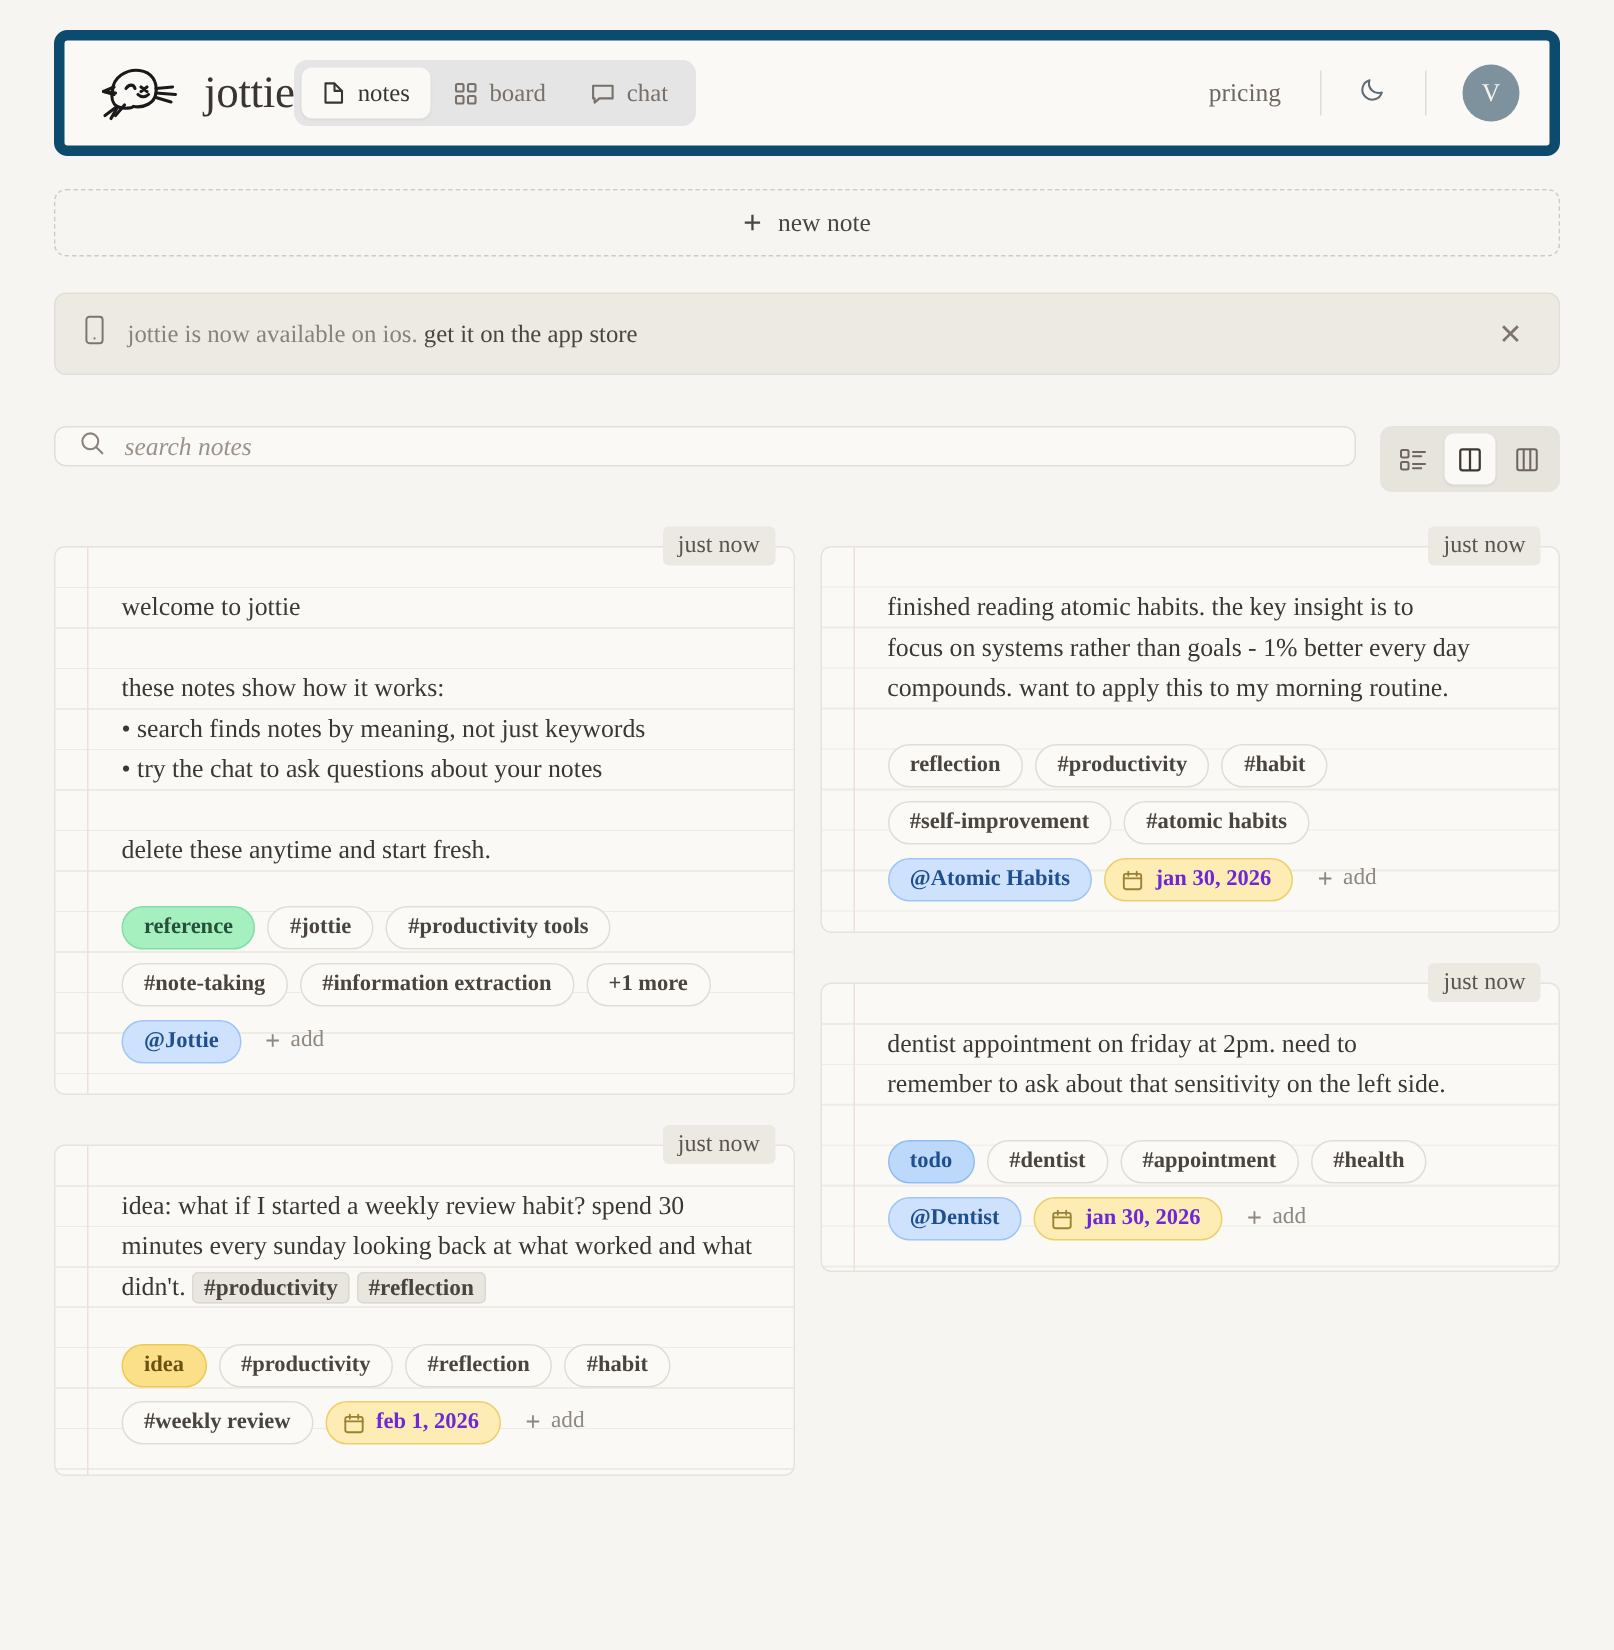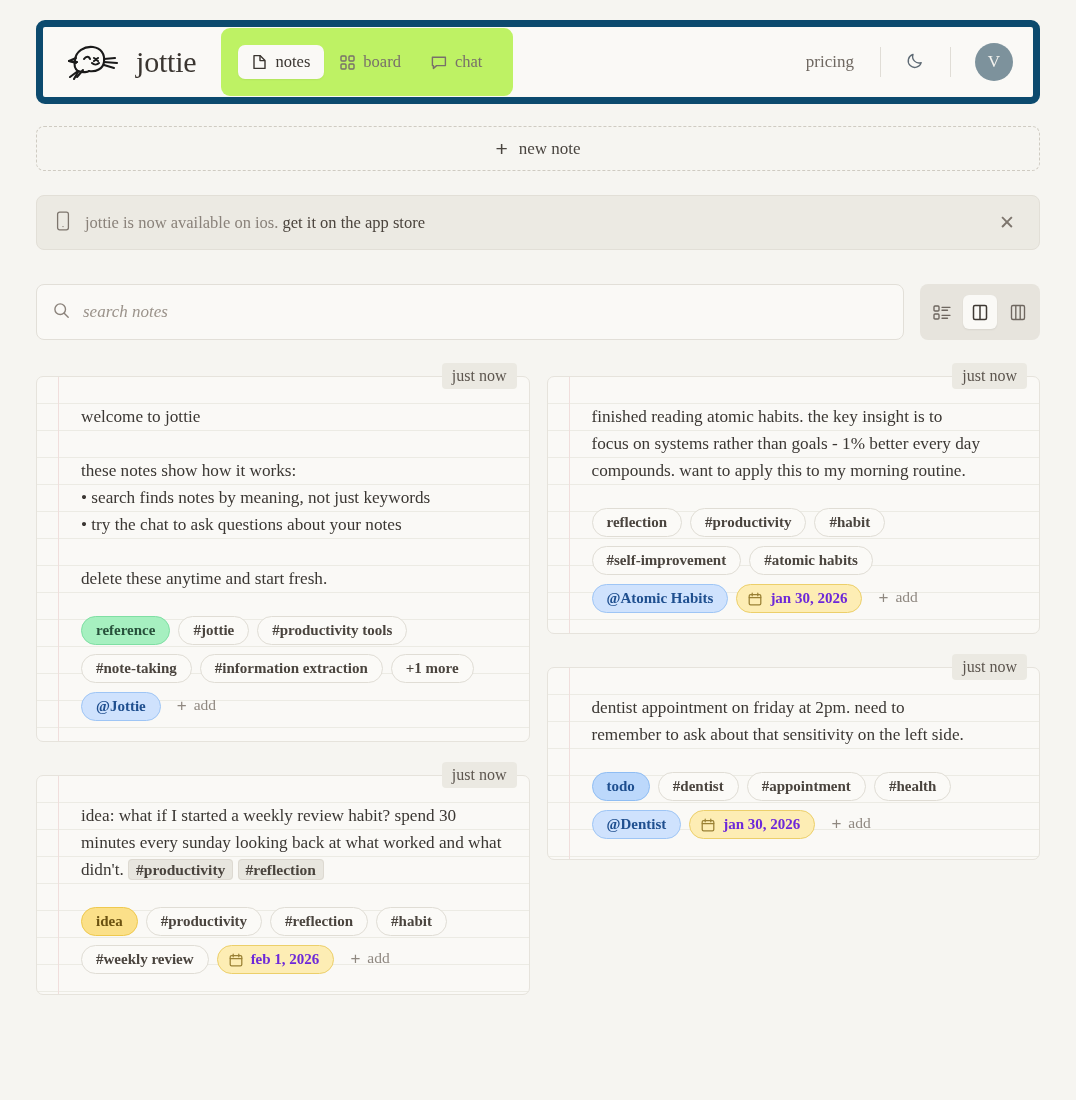--- a/index.html
+++ b/index.html
@@ -38,24 +38,23 @@
   .logo-mark {
     width: 58px; height: 42px;
     display: block;
   }
   .brand-name {
     font-size: 30px;
     letter-spacing: -0.2px;
     color: #3a3530;
   }
   .navgroup {
-    margin-left: 25px;
-    background: #bef264;
+    background: #e5e5e5;
     border-radius: 9px;
-    padding: 17px;
+    padding: 5px;
     display: flex;
     gap: 2px;
   }
   .navitem {
     display: flex;
     align-items: center;
     gap: 8px;
     font-size: 16.5px;
     color: #78706a;
     padding: 7px 14px;
@@ -142,21 +141,21 @@
 
   
   .searchrow {
     margin-top: 34px;
     display: flex;
     gap: 16px;
     align-items: stretch;
   }
   .searchbox {
     flex: 1;
-    height: 56px;
+    height: 27px;
     background: #faf9f6;
     border: 1px solid #e2dfd8;
     border-radius: 8px;
     display: flex;
     align-items: center;
     padding: 0 16px;
     gap: 13px;
   }
   .searchbox input {
     flex: 1;

